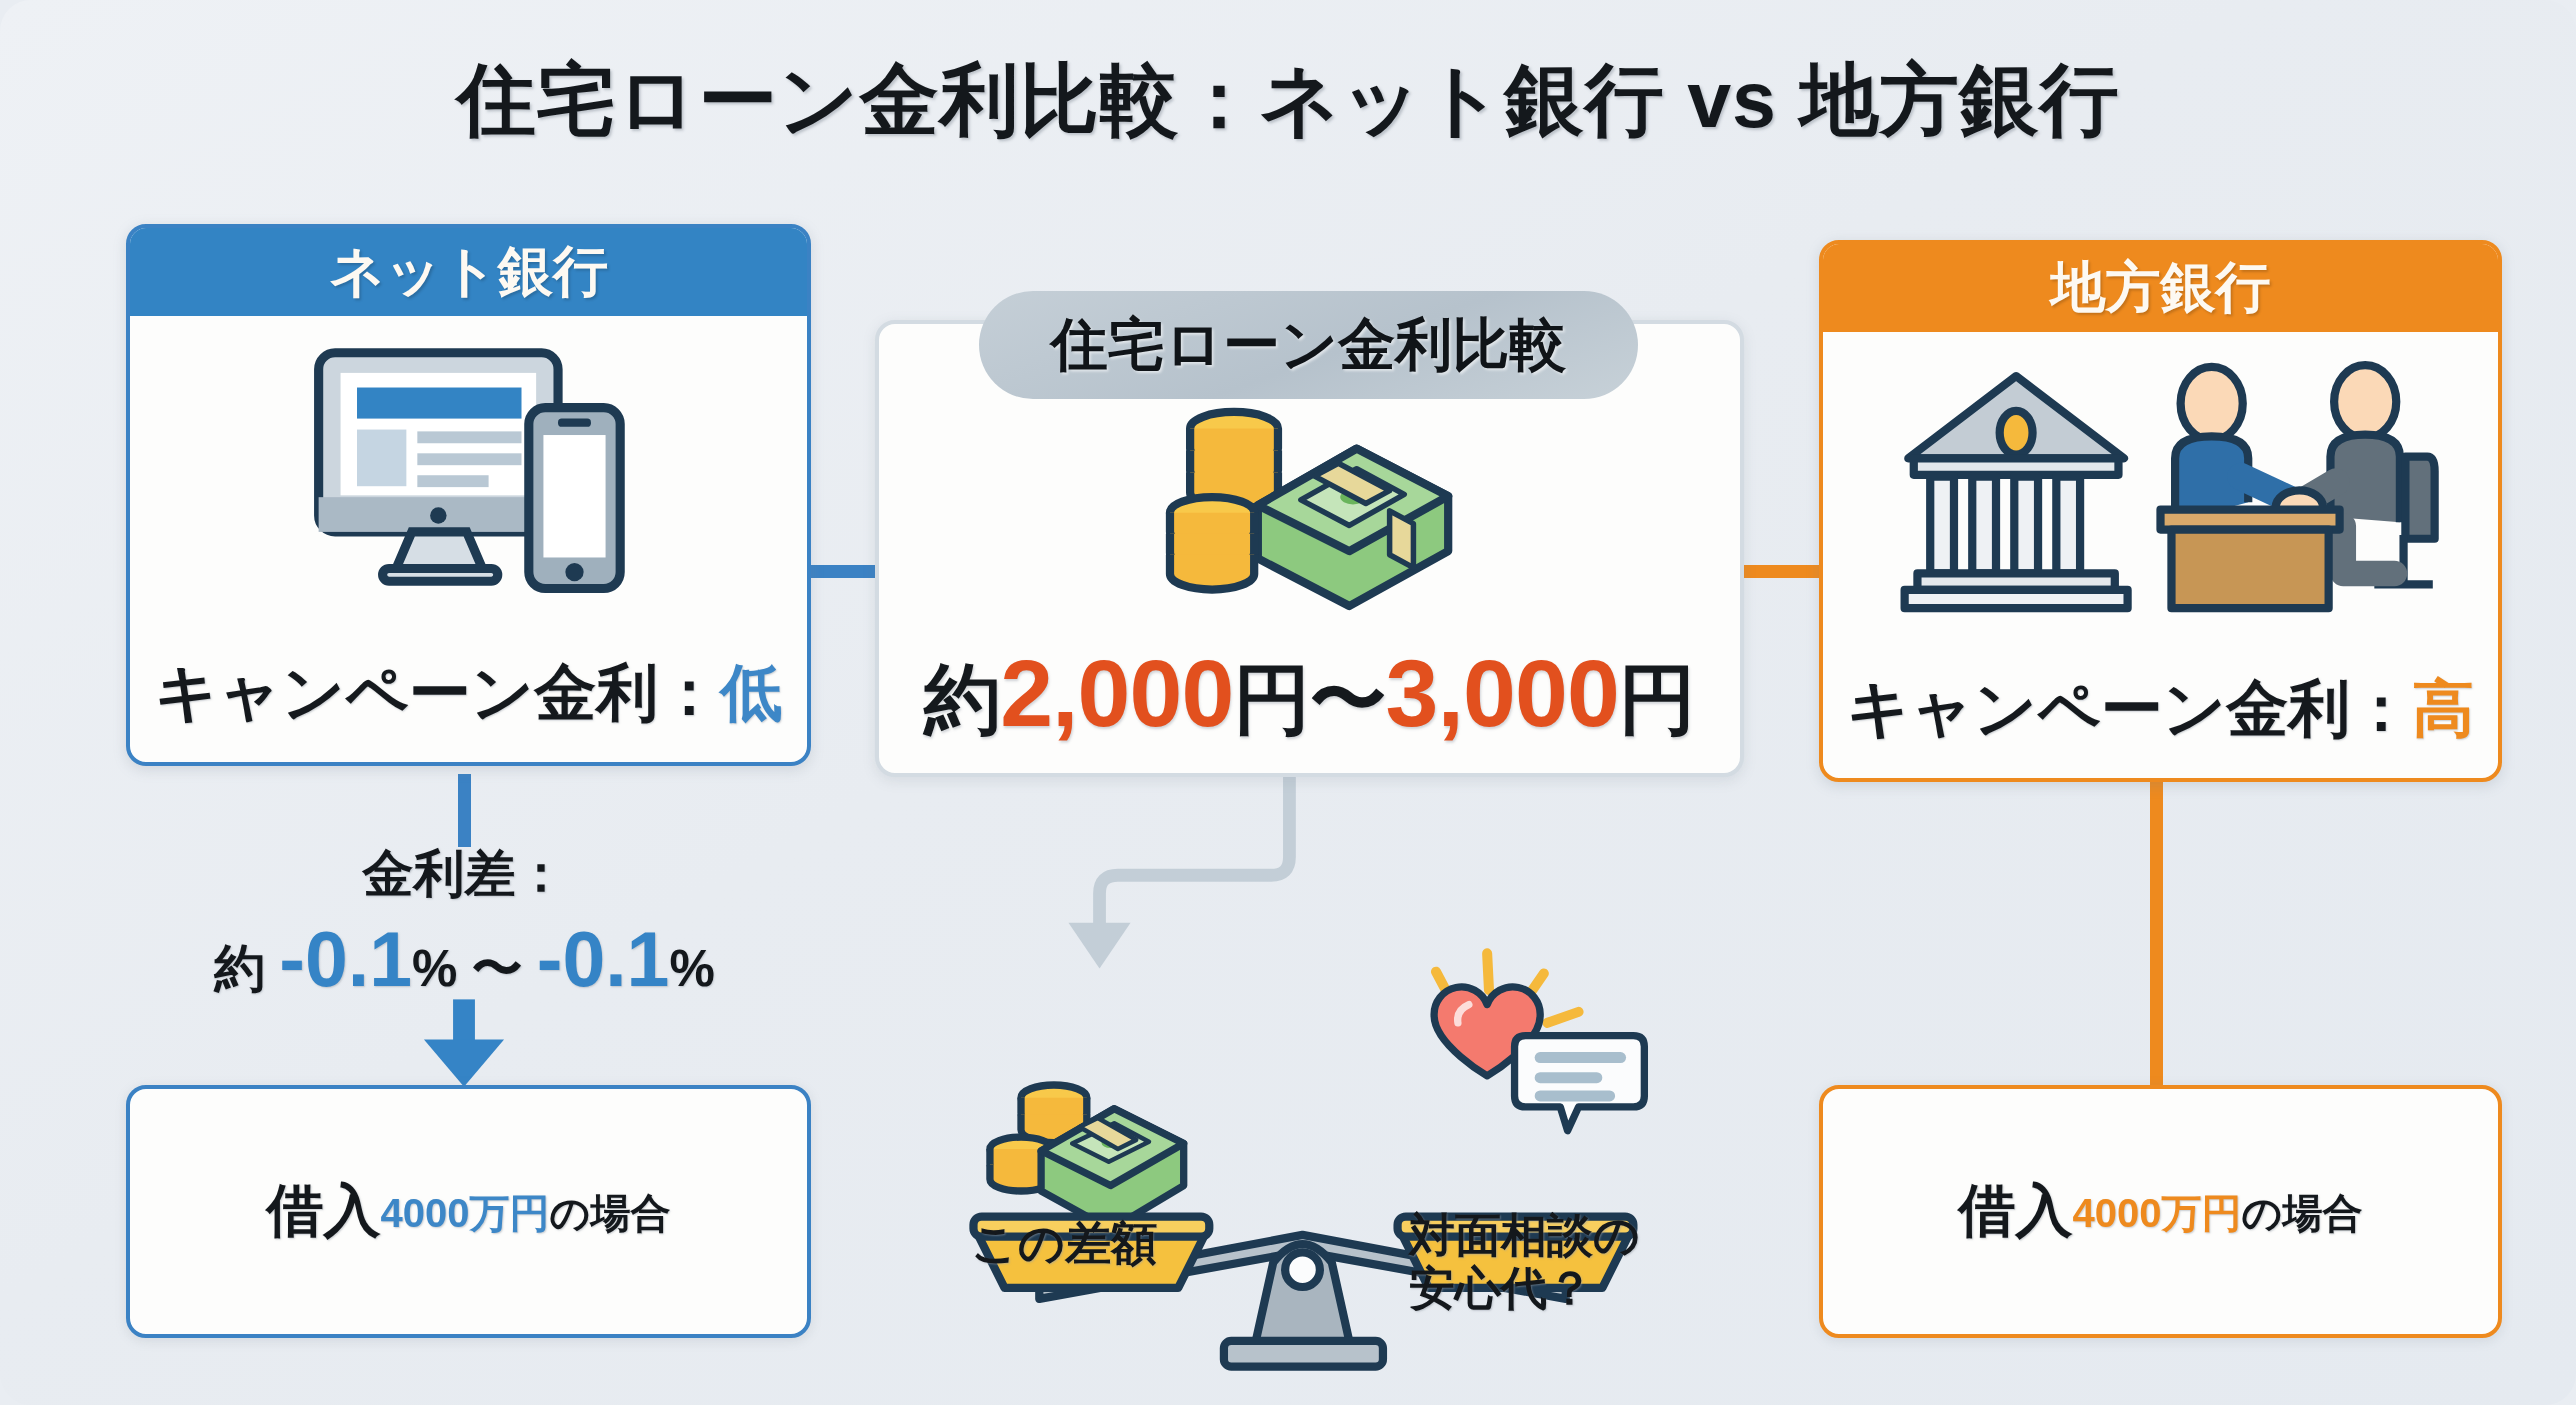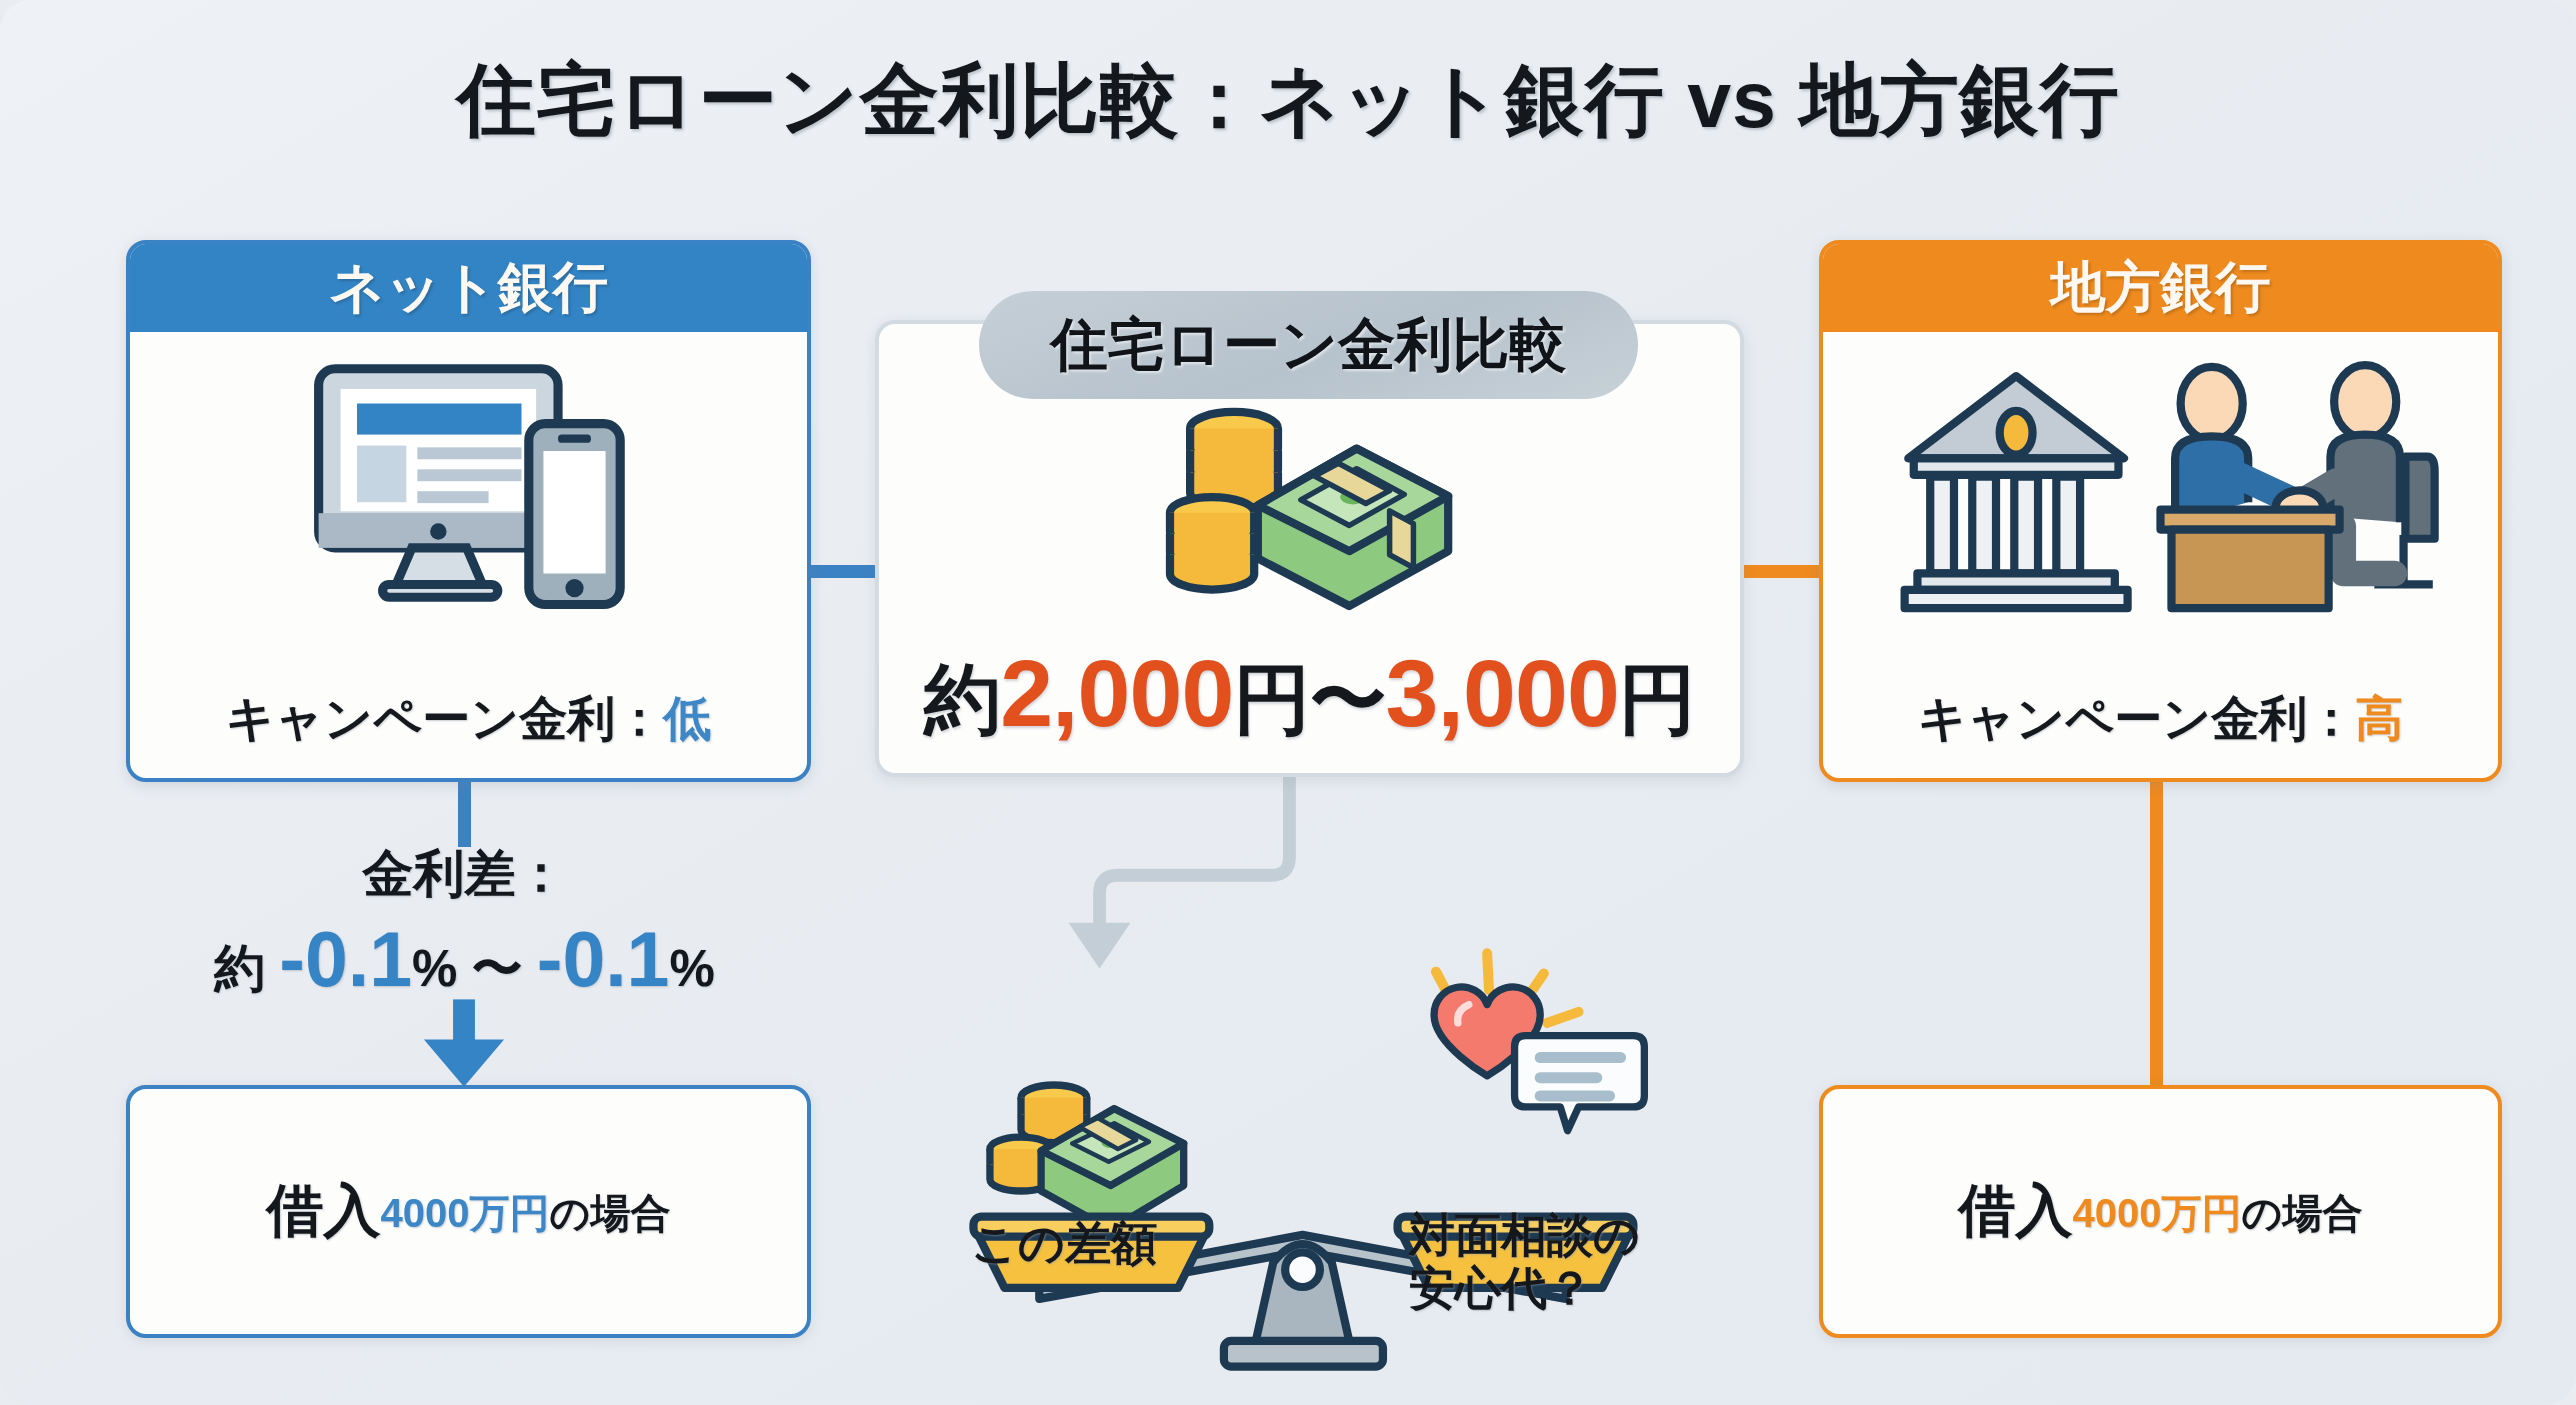--- a/index.html
+++ b/index.html
@@ -43,27 +43,27 @@
   }
   .card-body{
     position:relative;
     height:calc(100% - 88px);
     display:flex;flex-direction:column;
     align-items:center;justify-content:space-between;
     padding:24px 0 27.4px;
     box-sizing:border-box;
   }
   .card-caption{
-    font-size:48px;font-weight:bold;color:#15191d;
+    font-size:62px;font-weight:bold;color:#15191d;
     white-space:nowrap;
     text-shadow:0.9px 0.9px 1.8px rgba(150,158,168,.5);
   }
   .card-caption .accent{font-weight:bold;}
 
-  #net-card{left:126px;top:240px;width:677px;height:534px;border:4.6px solid #3b82c4;}
+  #net-card{left:126px;top:224px;width:677px;height:534px;border:4.6px solid #3b82c4;}
   #net-card .card-head{background:#3384c4;}
   #net-card .accent{color:#3d87c7;}
 
   #reg-card{left:1819px;top:240px;width:675px;height:534px;border:4.6px solid #ee8a1e;}
   #reg-card .card-head{background:#ee8a1e;}
   #reg-card .accent{color:#ee8a1e;}
 
   
   #center-panel{
     position:absolute;left:875px;top:320px;width:869px;height:457px;

